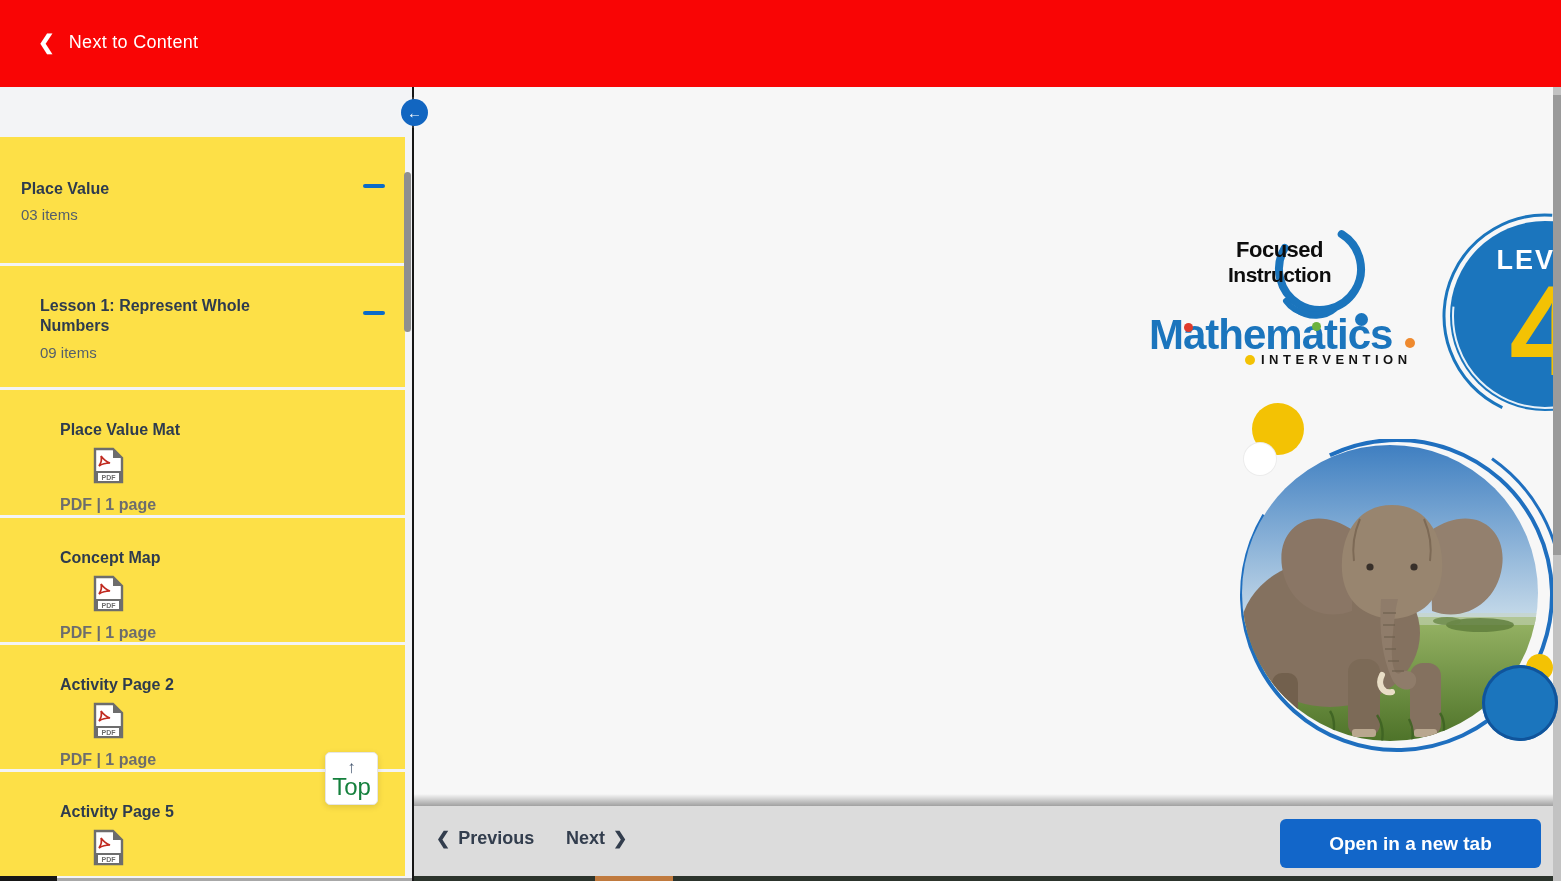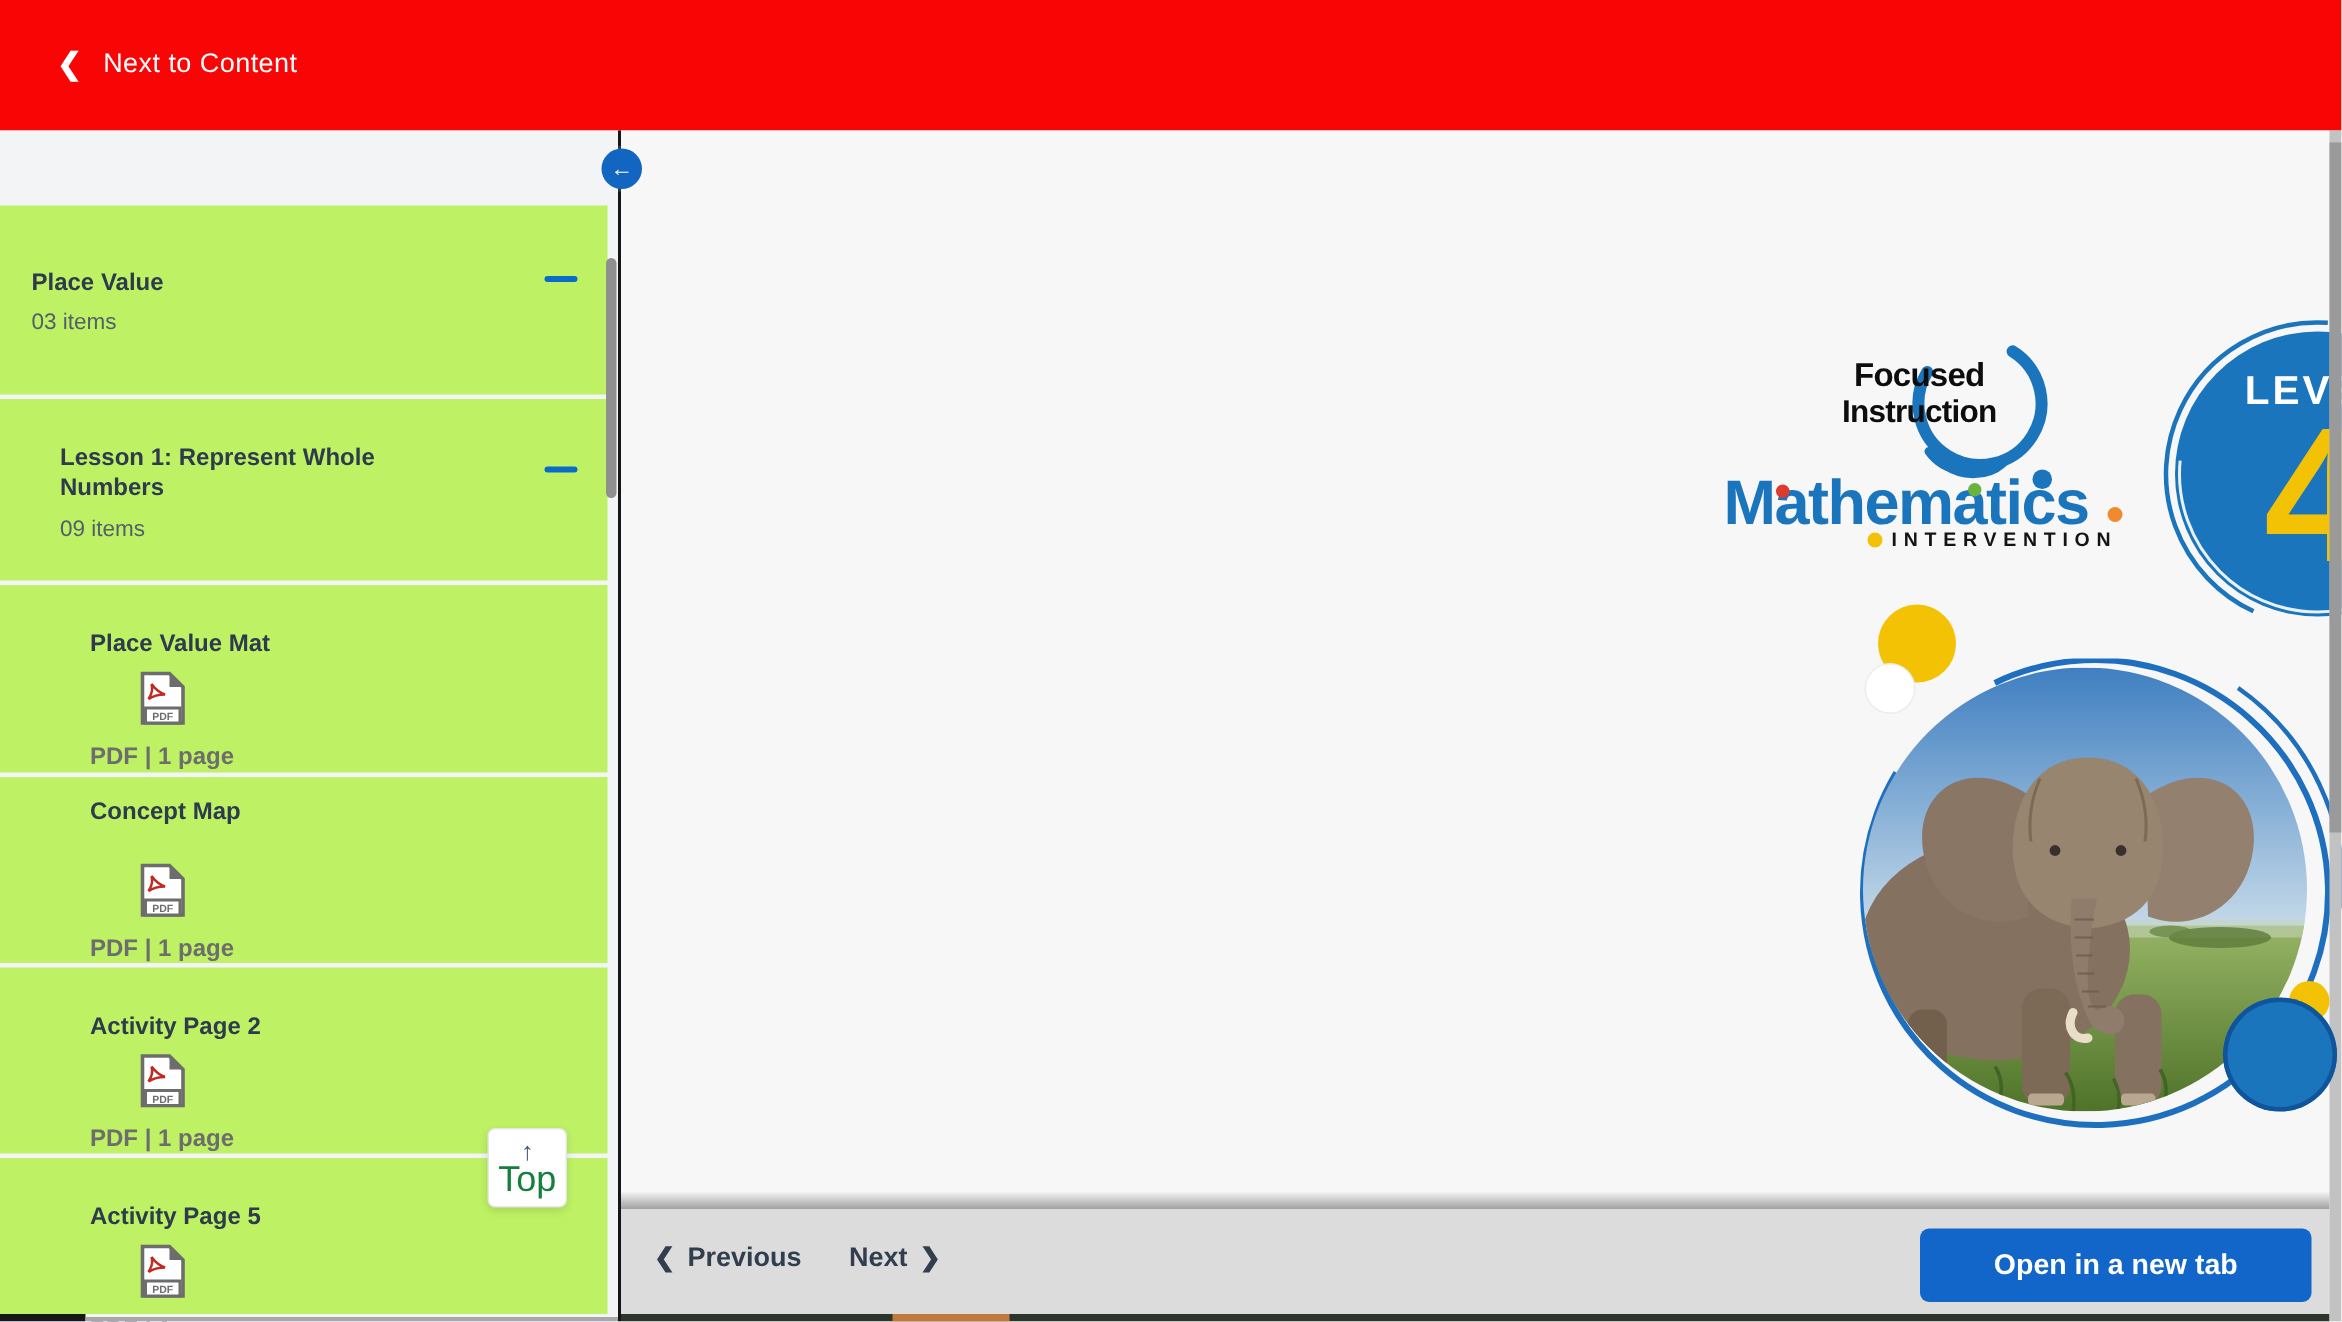--- a/index.html
+++ b/index.html
@@ -11,21 +11,21 @@
   #topbar { position:absolute; left:0; top:0; width:1561px; height:87px; background:#f90505; }
   #back-link { position:absolute; left:38px; top:30px; display:flex; align-items:center; gap:14px;
                color:#fff; cursor:pointer; }
   #back-link .chev { font-size:20px; font-weight:bold; }
   #back-link .lbl  { font-size:18px; letter-spacing:.3px; }
 
   
   #sidebar { position:absolute; left:0; top:87px; width:412px; height:794px; background:#f3f4f6; }
   #sidebar-title { position:absolute; left:21px; top:13px; width:360px;
                    font-size:20px; font-weight:bold; color:#2e3b4e; letter-spacing:.2px; }
-  .card { position:absolute; left:0; width:405px; background:#bef264;padding-left:25px; }
+  .card { position:absolute; left:0; width:405px; background:#fde047;padding-left:25px; }
   .card .ctitle { position:absolute; font-size:16px; font-weight:bold; color:#2e3b4e; line-height:20px; }
   .card .ccount { position:absolute; font-size:15px; color:#545f6b; }
   .minusbar { position:absolute; left:363px; width:22px; height:4px; background:#0a6cc8; border-radius:2px; cursor:pointer; }
   .dtitle { position:absolute; left:60px; font-size:16px; font-weight:bold; color:#2e3b4e; }
   .drow   { position:absolute; left:60px; display:flex; align-items:center; gap:12px;flex-direction:column; }
   .dmeta  { font-size:16px; font-weight:bold; color:#6d6d6d; }
   .pdfsvg { display:block; }
 
   
   #side-scroll-thumb { position:absolute; left:404px; top:85px; width:7px; height:160px;
@@ -146,21 +146,21 @@
           <path d="M20 2 l9 9 h-9 z" fill="#6d6d6d"></path>
           <path d="M8 9 c3 4 6 6 9 7 c-4 0 -8 1 -11 3 c2 -3 3 -7 2 -10 z" fill="none" stroke="#c02a20" stroke-width="1.7"></path>
           <rect x="4" y="25" width="23" height="10" fill="#fff" stroke="#6d6d6d" stroke-width="2"></rect>
           <text x="15.5" y="33" text-anchor="middle" font-size="7" font-weight="bold" fill="#6d6d6d">PDF</text>
         </svg>
         <span class="dmeta">PDF | 1 page</span>
       </div>
     </div>
 
     <div class="card" style="top:431px; height:124px;">
-      <div class="dtitle" style="top:15px;">Concept Map</div>
+      <div class="dtitle" style="top:31px;">Concept Map</div>
       <div class="drow" style="top:57px;">
         <svg class="pdfsvg" width="31" height="37" viewBox="0 0 31 37">
           <path d="M2 2 h18 l9 9 v24 h-27 z" fill="#fff" stroke="#6d6d6d" stroke-width="2.4"></path>
           <path d="M20 2 l9 9 h-9 z" fill="#6d6d6d"></path>
           <path d="M8 9 c3 4 6 6 9 7 c-4 0 -8 1 -11 3 c2 -3 3 -7 2 -10 z" fill="none" stroke="#c02a20" stroke-width="1.7"></path>
           <rect x="4" y="25" width="23" height="10" fill="#fff" stroke="#6d6d6d" stroke-width="2"></rect>
           <text x="15.5" y="33" text-anchor="middle" font-size="7" font-weight="bold" fill="#6d6d6d">PDF</text>
         </svg>
         <span class="dmeta">PDF | 1 page</span>
       </div>

